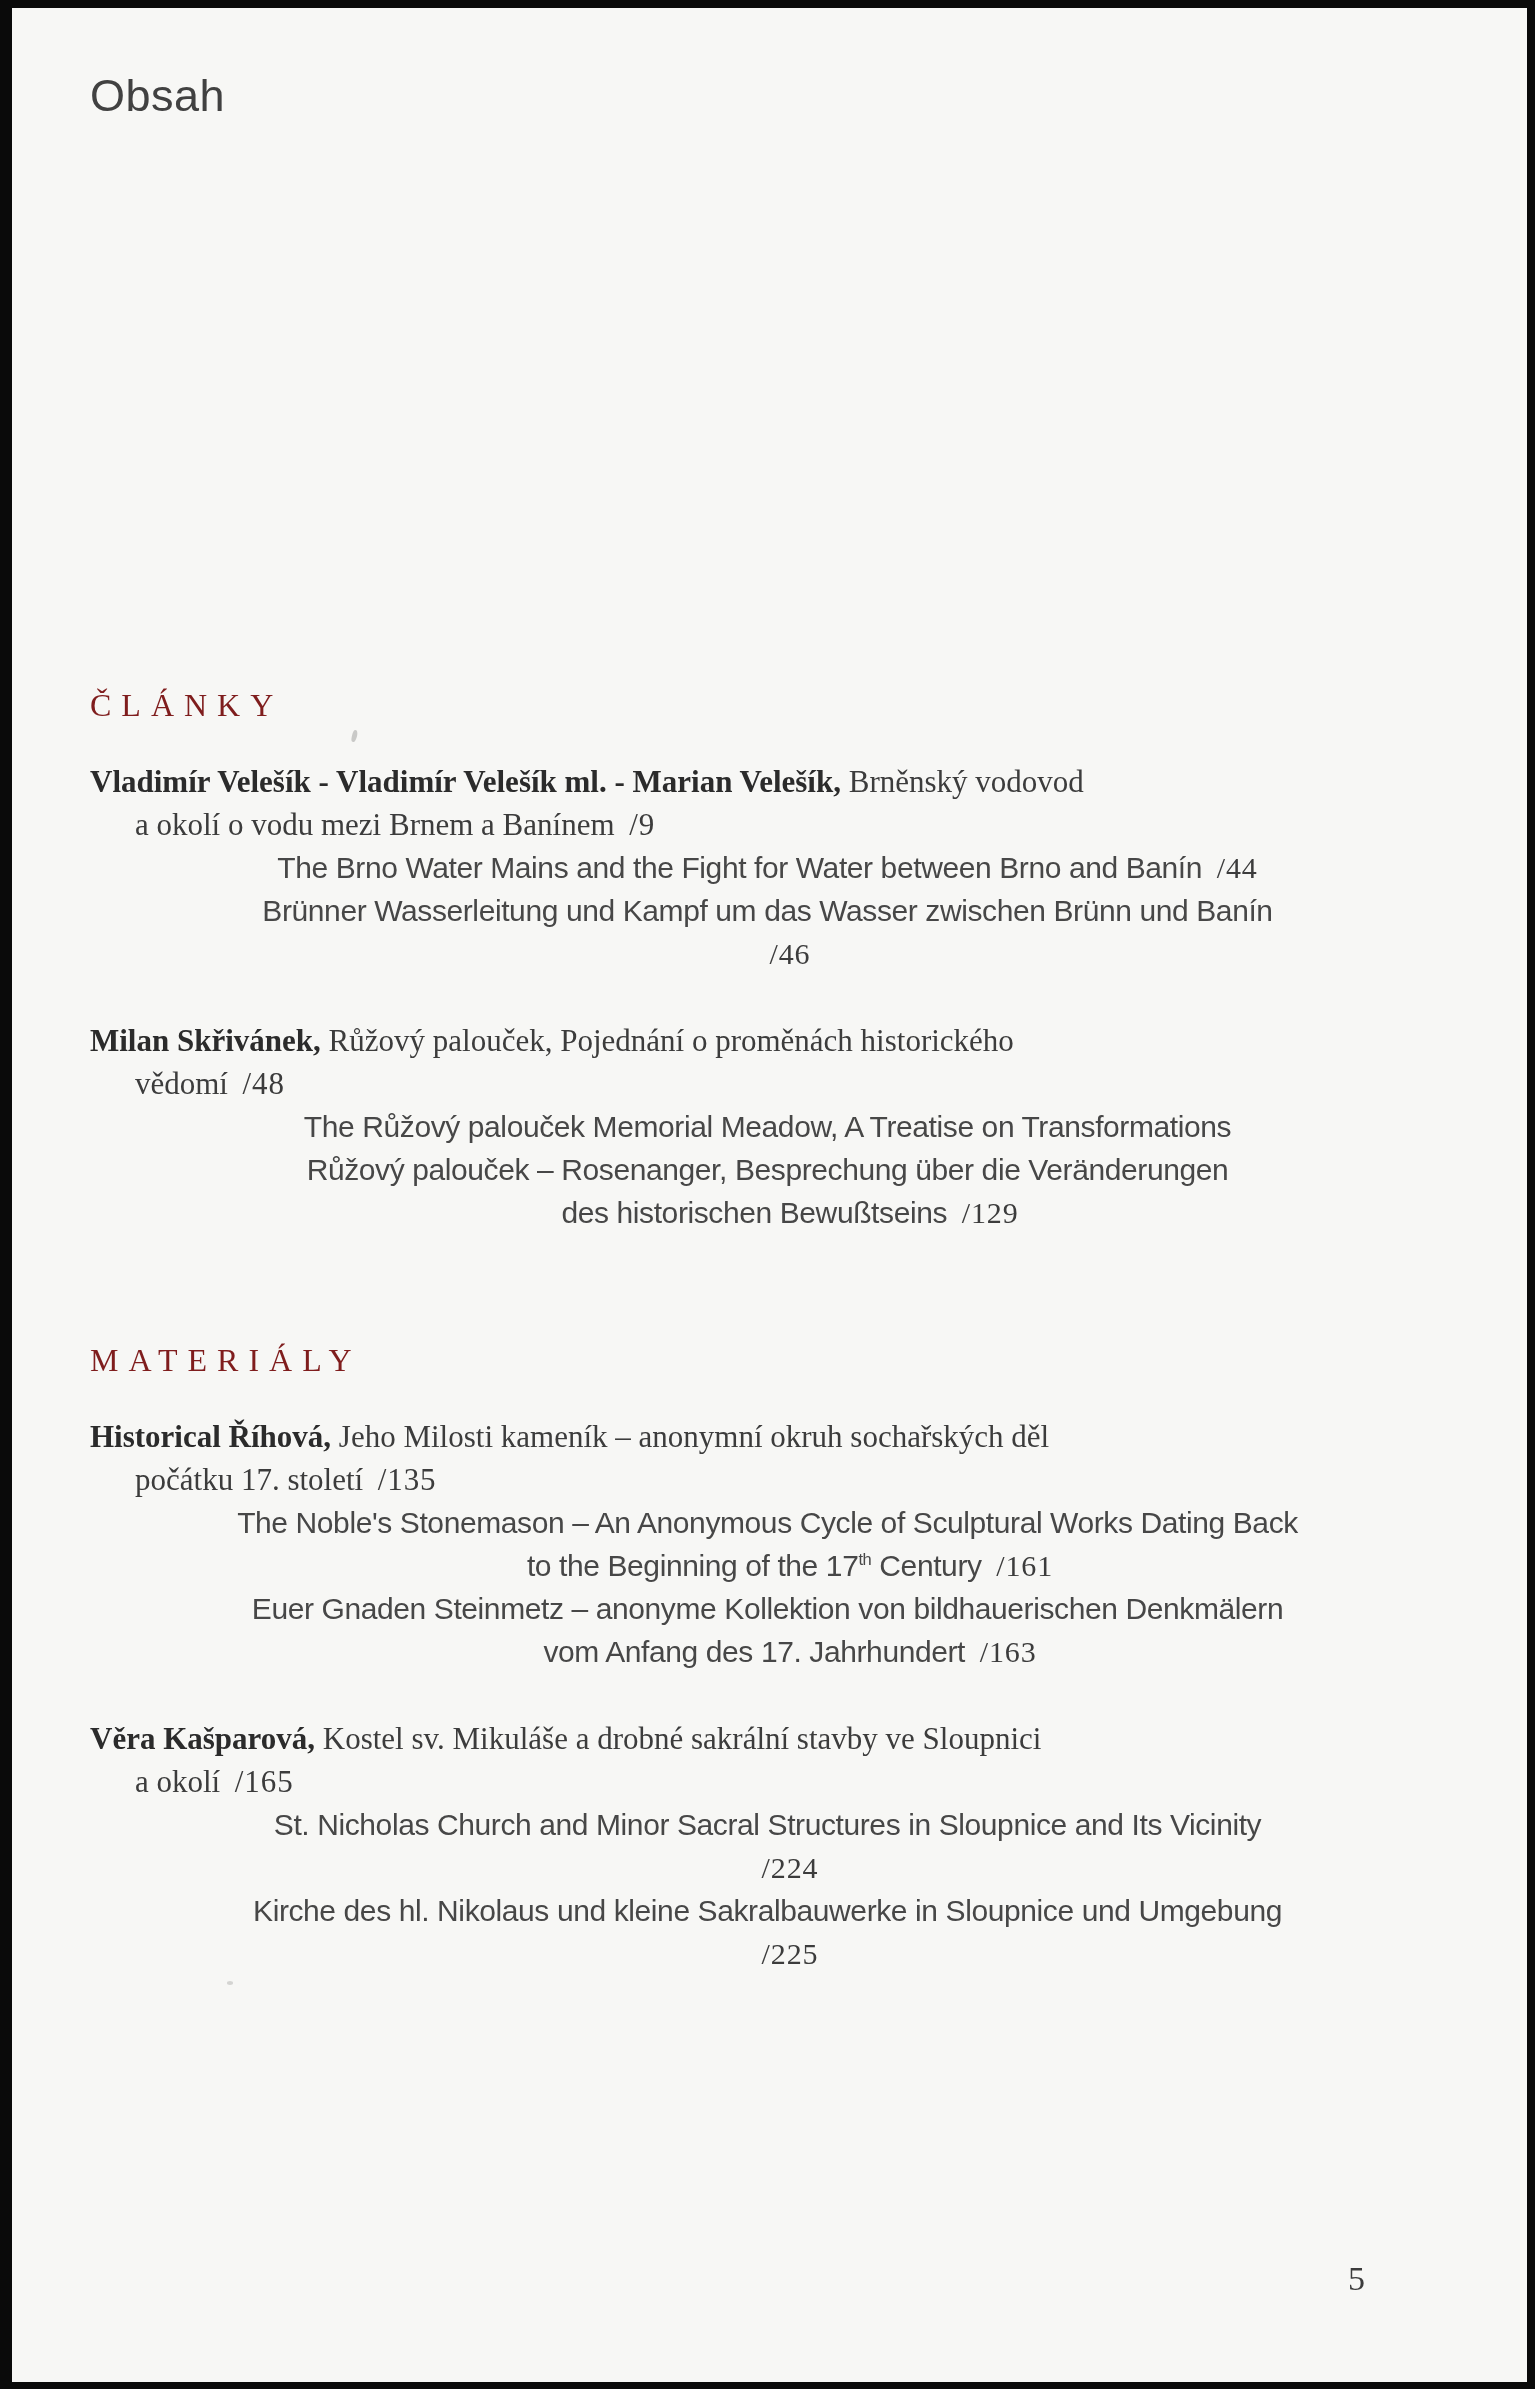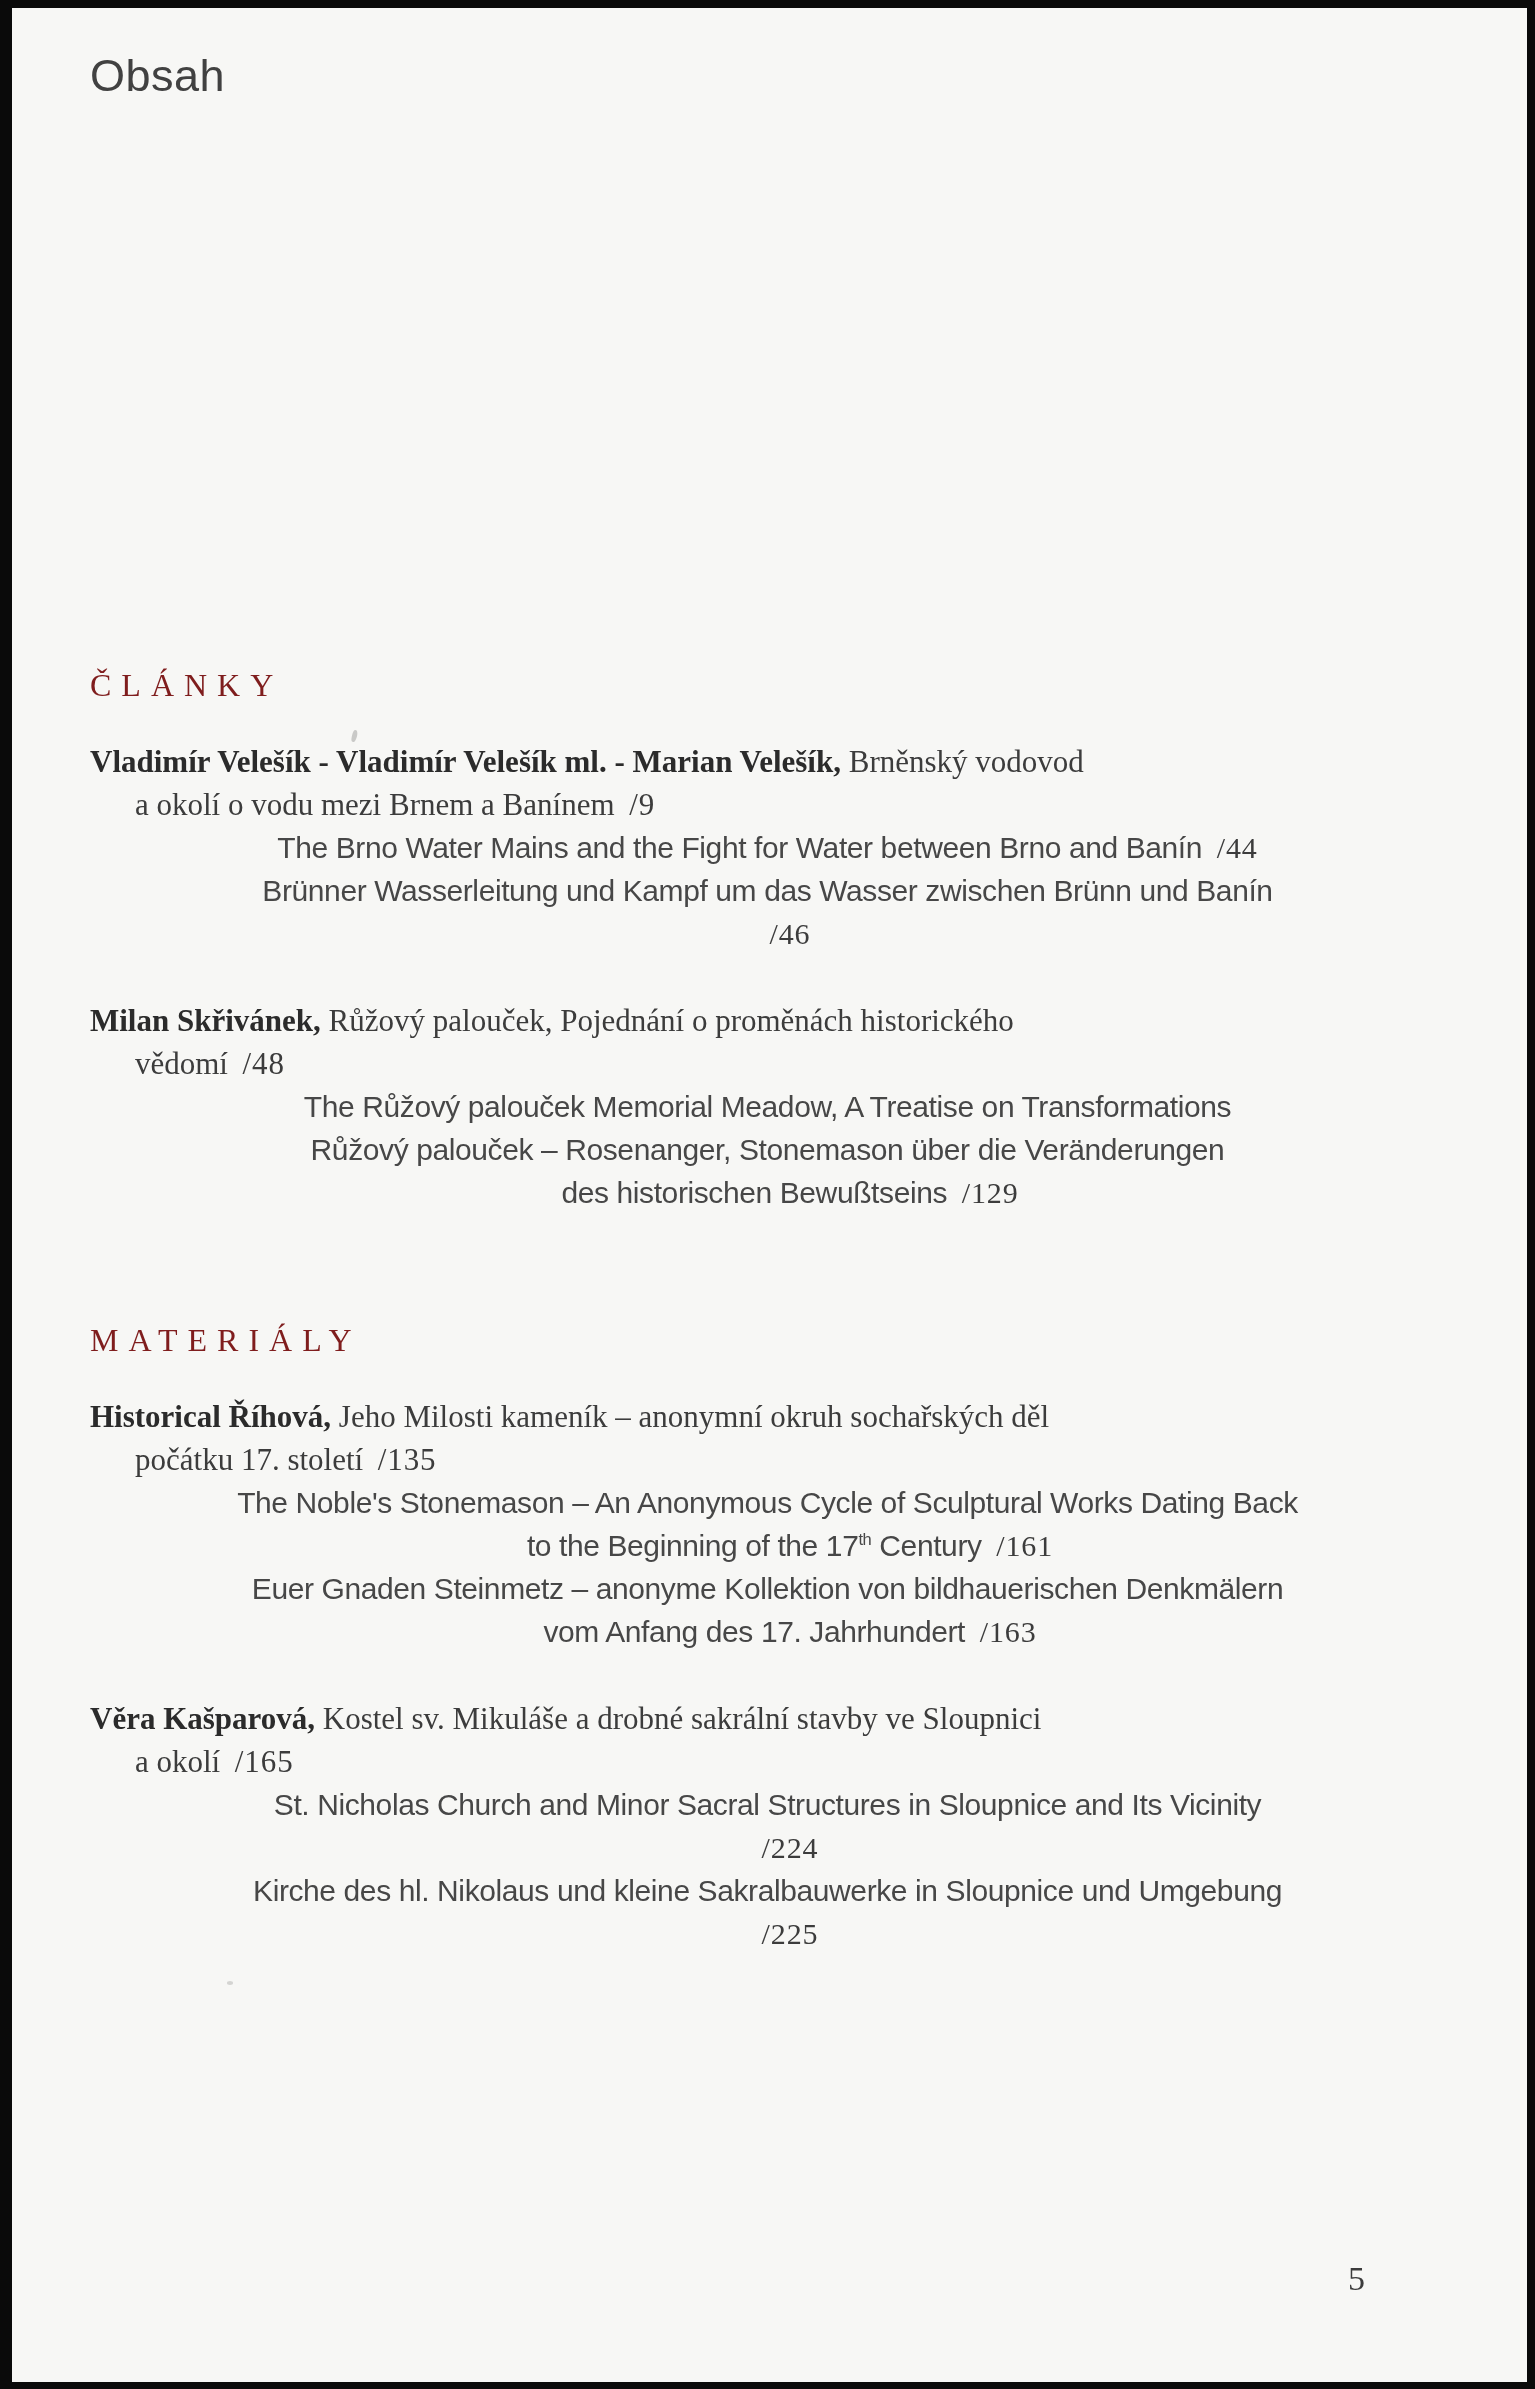--- a/index.html
+++ b/index.html
@@ -11,21 +11,21 @@
   }
   .page{
     position:relative;
     box-sizing:border-box;
     width:1536px;height:2389px;
     background:#f7f7f5;
     border-left:12px solid #0a0a0a;
     border-right:9px solid #0a0a0a;
     border-top:8.2px solid #0a0a0a;
     border-bottom:7.3px solid #0a0a0a;
-    padding:42px 82px 0 78px;
+    padding:62px 82px 0 78px;
     color:#3a3a3a;
   }
   .doc-title{
     font-family:"Liberation Sans",sans-serif;
     font-size:45px;
     font-weight:500;
     color:#414141;
     letter-spacing:0.5px;
     margin:0;
   }
@@ -109,21 +109,21 @@
       <p class="line serif indent"><span>a okolí o vodu mezi Brnem a Banínem</span><span class="pagenum">/9</span></p>
       <p class="line sans"><span>The Brno Water Mains and the Fight for Water between Brno and Banín</span><span class="pagenum">/44</span></p>
       <p class="line sans"><span>Brünner Wasserleitung und Kampf um das Wasser zwischen Brünn und Banín</span></p>
       <p class="line sans indent"><span class="pagenum" style="margin-left:0">/46</span></p>
     </div>
 
     <div class="entry">
       <p class="line serif"><span class="bold">Milan Skřivánek,</span><span> Růžový palouček, Pojednání o proměnách historického</span></p>
       <p class="line serif indent"><span>vědomí</span><span class="pagenum">/48</span></p>
       <p class="line sans"><span>The Růžový palouček Memorial Meadow, A Treatise on Transformations</span></p>
-      <p class="line sans"><span>Růžový palouček – Rosenanger, Stonemason über die Veränderungen</span></p>
+      <p class="line sans"><span>Růžový palouček – Rosenanger, Besprechung über die Veränderungen</span></p>
       <p class="line sans indent"><span>des historischen Bewußtseins</span><span class="pagenum">/129</span></p>
     </div>
   </div>
 
   <div class="section section-materials">
     <h2 class="section-heading">MATERIÁLY</h2>
 
     <div class="entry">
       <p class="line serif"><span class="bold">Historical Říhová,</span><span> Jeho Milosti kameník – anonymní okruh sochařských děl</span></p>
       <p class="line serif indent"><span>počátku 17. století</span><span class="pagenum">/135</span></p>

